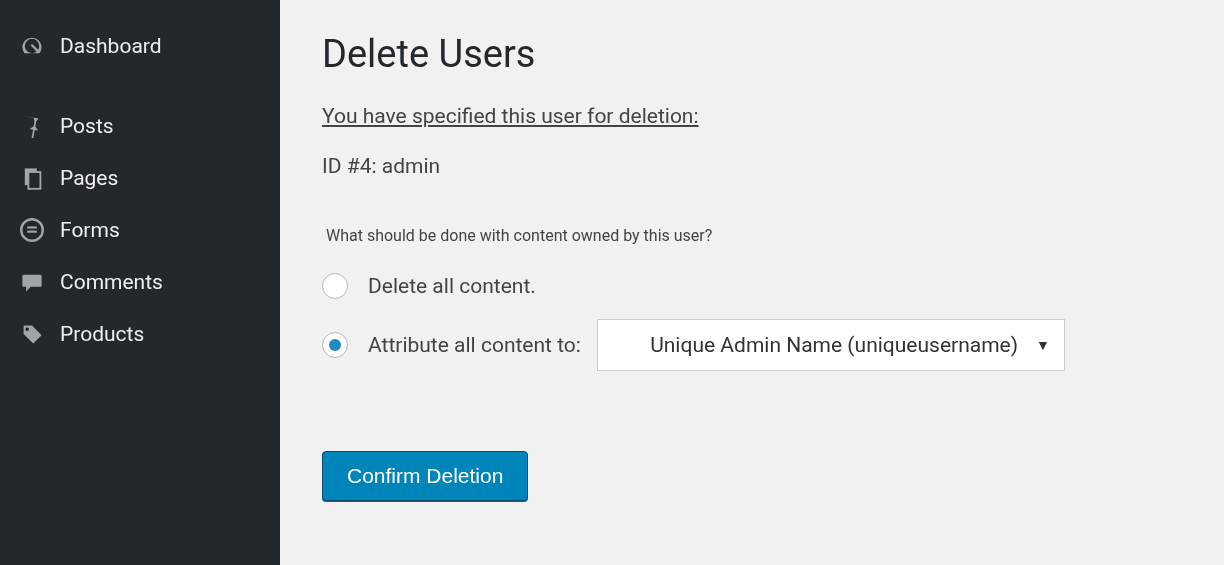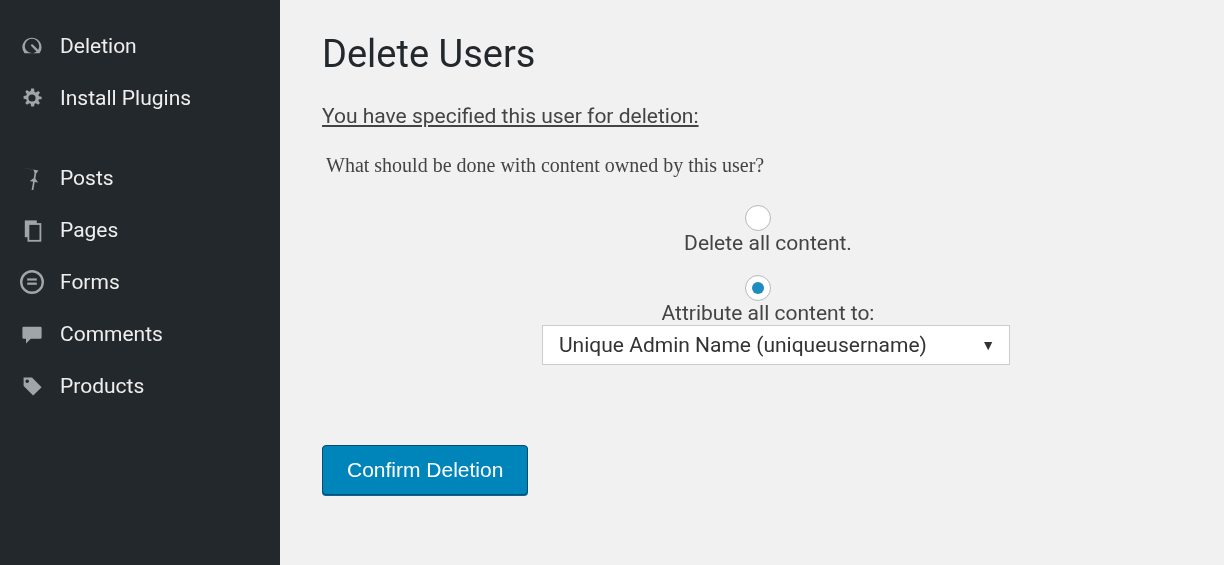--- a/index.html
+++ b/index.html
@@ -8,48 +8,40 @@
   .sidebar { width: 280px; background: #23282d; color: #eee; padding-top: 20px; flex-shrink: 0; }
   .sidebar-item { display: flex; align-items: center; padding: 14px 18px; cursor: pointer; }
   .sidebar-item .icon { width: 28px; display: inline-flex; align-items: center; justify-content: center; color: #a0a5aa; }
   .sidebar-item .icon svg { width: 24px; height: 24px; fill: #a0a5aa; }
   .sidebar-item .label { font-size: 21px; color: #eee; margin-left: 14px; }
   .sidebar-group-gap { height: 28px; }
   .main { flex: 1; padding: 24px 10px 0 42px; color: #23282d; }
   h1 { font-size: 38px; font-weight: 400; margin: 8px 0 28px 0; color: #23282d; }
   .p { font-size: 21px; color: #444; margin: 0 0 26px 0; text-decoration: underline; }
   .p-user { font-size: 21px; color: #444; margin: 0 0 48px 0; }
-  .p-q { font-size: 20px; color: #444; margin: 0 0 28px 4px; font-family: Liberation Serif, serif; }
-  .radio-row { display: flex; align-items: center; margin: 0 0 20px 0; flex-direction: column; }
+  .p-q { font-size: 16px; color: #444; margin: 0 0 28px 4px; }
+  .radio-row { display: flex; align-items: center; margin: 0 0 20px 0; }
   .radio { width: 26px; height: 26px; border: 1px solid #b4b9be; border-radius: 50%; background: #fff; margin-right: 20px; display: inline-flex; align-items: center; justify-content: center; cursor: pointer; }
   .radio.checked::after { content: ""; width: 12px; height: 12px; border-radius: 50%; background: #1e8cbe; display: block; }
   .radio-label { font-size: 21px; color: #444; }
-  .select { display: inline-flex; align-items: center; justify-content: space-between; height: 40px; border: 1px solid #ccc; background: #fff; margin-left: 16px; padding: 0 14px 0 16px; font-size: 21px; color: #333; min-width: 468px; cursor: pointer; }
+  .select { display: inline-flex; align-items: center; justify-content: flex-end; height: 52px; border: 1px solid #ccc; background: #fff; margin-left: 16px; padding: 0 14px 0 16px; font-size: 21px; color: #333; min-width: 468px; cursor: pointer; }
   .select .caret { margin-left: 18px; font-size: 14px; color: #333; }
   .btn-primary { display: inline-block; background: #0085ba; border: 1px solid #0c4a6e; color: #fff; font-size: 21px; padding: 12px 24px; border-radius: 4px; cursor: pointer; margin-top: 60px; box-shadow: 0 1px 0 #006799; }
 </style>
 </head>
 <body>
 
 <div class="sidebar">
   <div class="sidebar-item">
     <span class="icon">
       <svg viewBox="0 0 20 20">
           <path d="M3.76 16h12.48A8 8 0 1 0 2 10a7.93 7.93 0 0 0 1.76 6zM10 4a6 6 0 0 1 6 6 5.9 5.9 0 0 1-.9 3.15L10.7 8.7a1 1 0 0 0-1.4 1.4l4.45 4.45A6 6 0 0 1 4 10a6 6 0 0 1 6-6z"></path>
         </svg>
     </span>
-    <span class="label">Deletion</span>
-  </div>
-  <div class="sidebar-item">
-    <span class="icon">
-      <svg viewBox="0 0 20 20">
-          <path d="M18 11V9l-2.2-.4a6 6 0 0 0-.5-1.2l1.3-1.9-1.4-1.4-1.9 1.3a6 6 0 0 0-1.2-.5L11.7 2H9.3l-.4 2.2a6 6 0 0 0-1.2.5L5.8 3.4 4.4 4.8l1.3 1.9a6 6 0 0 0-.5 1.2L3 8.3v2.4l2.2.4c.1.4.3.8.5 1.2l-1.3 1.9 1.4 1.4 1.9-1.3c.4.2.8.4 1.2.5l.4 2.2h2.4l.4-2.2c.4-.1.8-.3 1.2-.5l1.9 1.3 1.4-1.4-1.3-1.9c.2-.4.4-.8.5-1.2L18 11zm-8 2a3 3 0 1 1 0-6 3 3 0 0 1 0 6z"></path>
-        </svg>
-    </span>
-    <span class="label">Install Plugins</span>
+    <span class="label">Dashboard</span>
   </div>
 
   <div class="sidebar-group-gap"></div>
 
   <div class="sidebar-item">
     <span class="icon">
       <svg viewBox="0 0 20 20">
           <path d="M12 2l6 6-3 1-3 3v4l-2-2-5 5-1-1 5-5-2-2h4l3-3 1-3-6-6z" transform="rotate(-35 10 10)"></path>
         </svg>
     </span>
@@ -88,20 +80,21 @@
           <path d="M3 3h7l8 8-7 7-8-8V3zm3 4.5A1.5 1.5 0 1 0 6 4.5a1.5 1.5 0 0 0 0 3z"></path>
         </svg>
     </span>
     <span class="label">Products</span>
   </div>
 </div>
 
 <div class="main">
   <h1>Delete Users</h1>
   <div class="p">You have specified this user for deletion:</div>
+  <div class="p-user">ID #4: admin</div>
   <div class="p-q">What should be done with content owned by this user?</div>
 
   <div class="radio-row">
     <span class="radio"></span>
     <span class="radio-label">Delete all content.</span>
   </div>
 
   <div class="radio-row">
     <span class="radio checked"></span>
     <span class="radio-label">Attribute all content to:</span>

